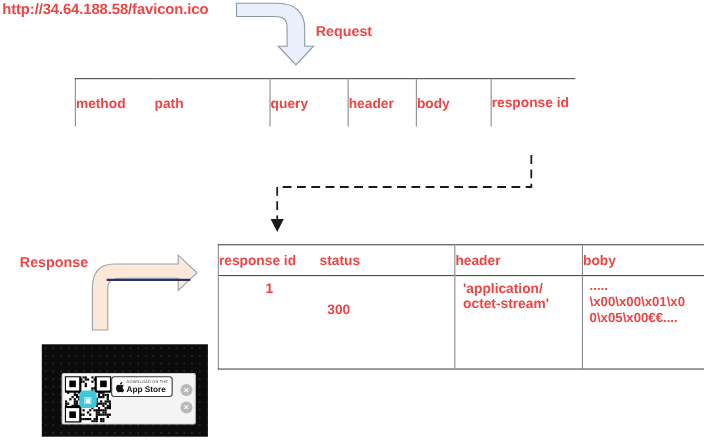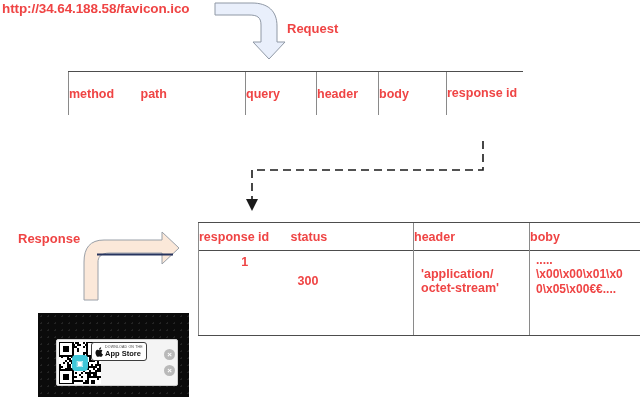--- a/index.html
+++ b/index.html
@@ -23,40 +23,40 @@
   .pl7{padding-left:7px;} .pl6{padding-left:6px;} .pl2{padding-left:2px;margin-left:24px;}
   .ctr{text-align:center;}
   #request-table td.resp{line-height:1.05;}
 
   #response-table{left:198px;top:222px;width:442px;}
   #response-table tr.hd td{height:27px;border-top:1px solid #4d4d4d;}
   #response-table tr.row td{height:61px;border-top:1px solid #4d4d4d;border-bottom:1px solid #4d4d4d;vertical-align:top;}
   #response-table td.bl{border-left:1px solid #8a8a8a;}
   #response-table td.c1{text-align:center;padding-top:4px;}
   #response-table td.c2{padding-left:7px;padding-top:23px;}
-  #response-table td.c3{padding-left:7px;padding-top:16px;line-height:1.15;white-space:pre-line;}
+  #response-table td.c3{padding-left:7px;padding-top:4px;line-height:1.15;white-space:pre-line;}
   #response-table td.c4{padding-left:6px;padding-top:2px;line-height:1.2;white-space:pre-line;font-size:12px;}
 
   
   .req-arrow{fill:var(--request-arrow-fill,#e9effb);stroke:#8f98a5;stroke-width:1;}
   .resp-arrow{fill:var(--response-arrow-fill,#fbe8d9);stroke:#9aa0a8;stroke-width:1;}
   .navy-line{stroke:var(--navy-line,#28355f);stroke-width:2;}
   .dash{stroke:#1a1a1a;stroke-width:1.6;fill:none;stroke-dasharray:8 5;}
   .dash-head{fill:#1a1a1a;}
 
   
   #app-shot{position:absolute;left:38px;top:313px;width:151px;height:84px;background:#0b0b0b;
             background-image:radial-gradient(#232323 1px,transparent 1px);background-size:7px 7px;}
   #banner-panel{position:absolute;left:18px;top:26px;width:122px;height:47px;background:#f4f4f4;
                 border:1px solid #cfcfcf;border-radius:2px;box-sizing:border-box;}
   #qr{position:absolute;left:2px;top:2px;width:42px;height:42px;background:#fff;}
   #qr-logo{position:absolute;left:13px;top:13px;width:16px;height:16px;border-radius:4px;
            background:var(--qr-logo,#3fc6d8);display:flex;align-items:center;justify-content:center;}
   #qr-logo span{color:#fff;font-size:8px;font-weight:bold;}
-  .badge{position:absolute;left:34px;width:56px;height:19px;background:#fff;border:1px solid #3c3c3c;
+  .badge{position:absolute;left:44px;width:56px;height:19px;background:#fff;border:1px solid #3c3c3c;
          border-radius:3px;box-sizing:border-box;display:flex;align-items:center;padding-left:3px;cursor:pointer;}
   #app-store-badge{top:2px;} #google-play-badge{top:25px;}
   .badge .txt{display:flex;flex-direction:column;line-height:1;margin-left:2px;}
   .badge .tiny{font-size:3.5px;color:#444;letter-spacing:.2px;white-space:nowrap;}
   .badge .main{font-size:7.5px;font-weight:600;color:#111;white-space:nowrap;margin-top:1px;}
   .closer{position:absolute;left:107px;width:11px;height:11px;border-radius:50%;background:#b9b9b9;
           color:#fff;font-size:8px;font-weight:bold;display:flex;align-items:center;justify-content:center;cursor:pointer;}
   #closer-1{top:9px;} #closer-2{top:25px;}
 </style>
 </head>

